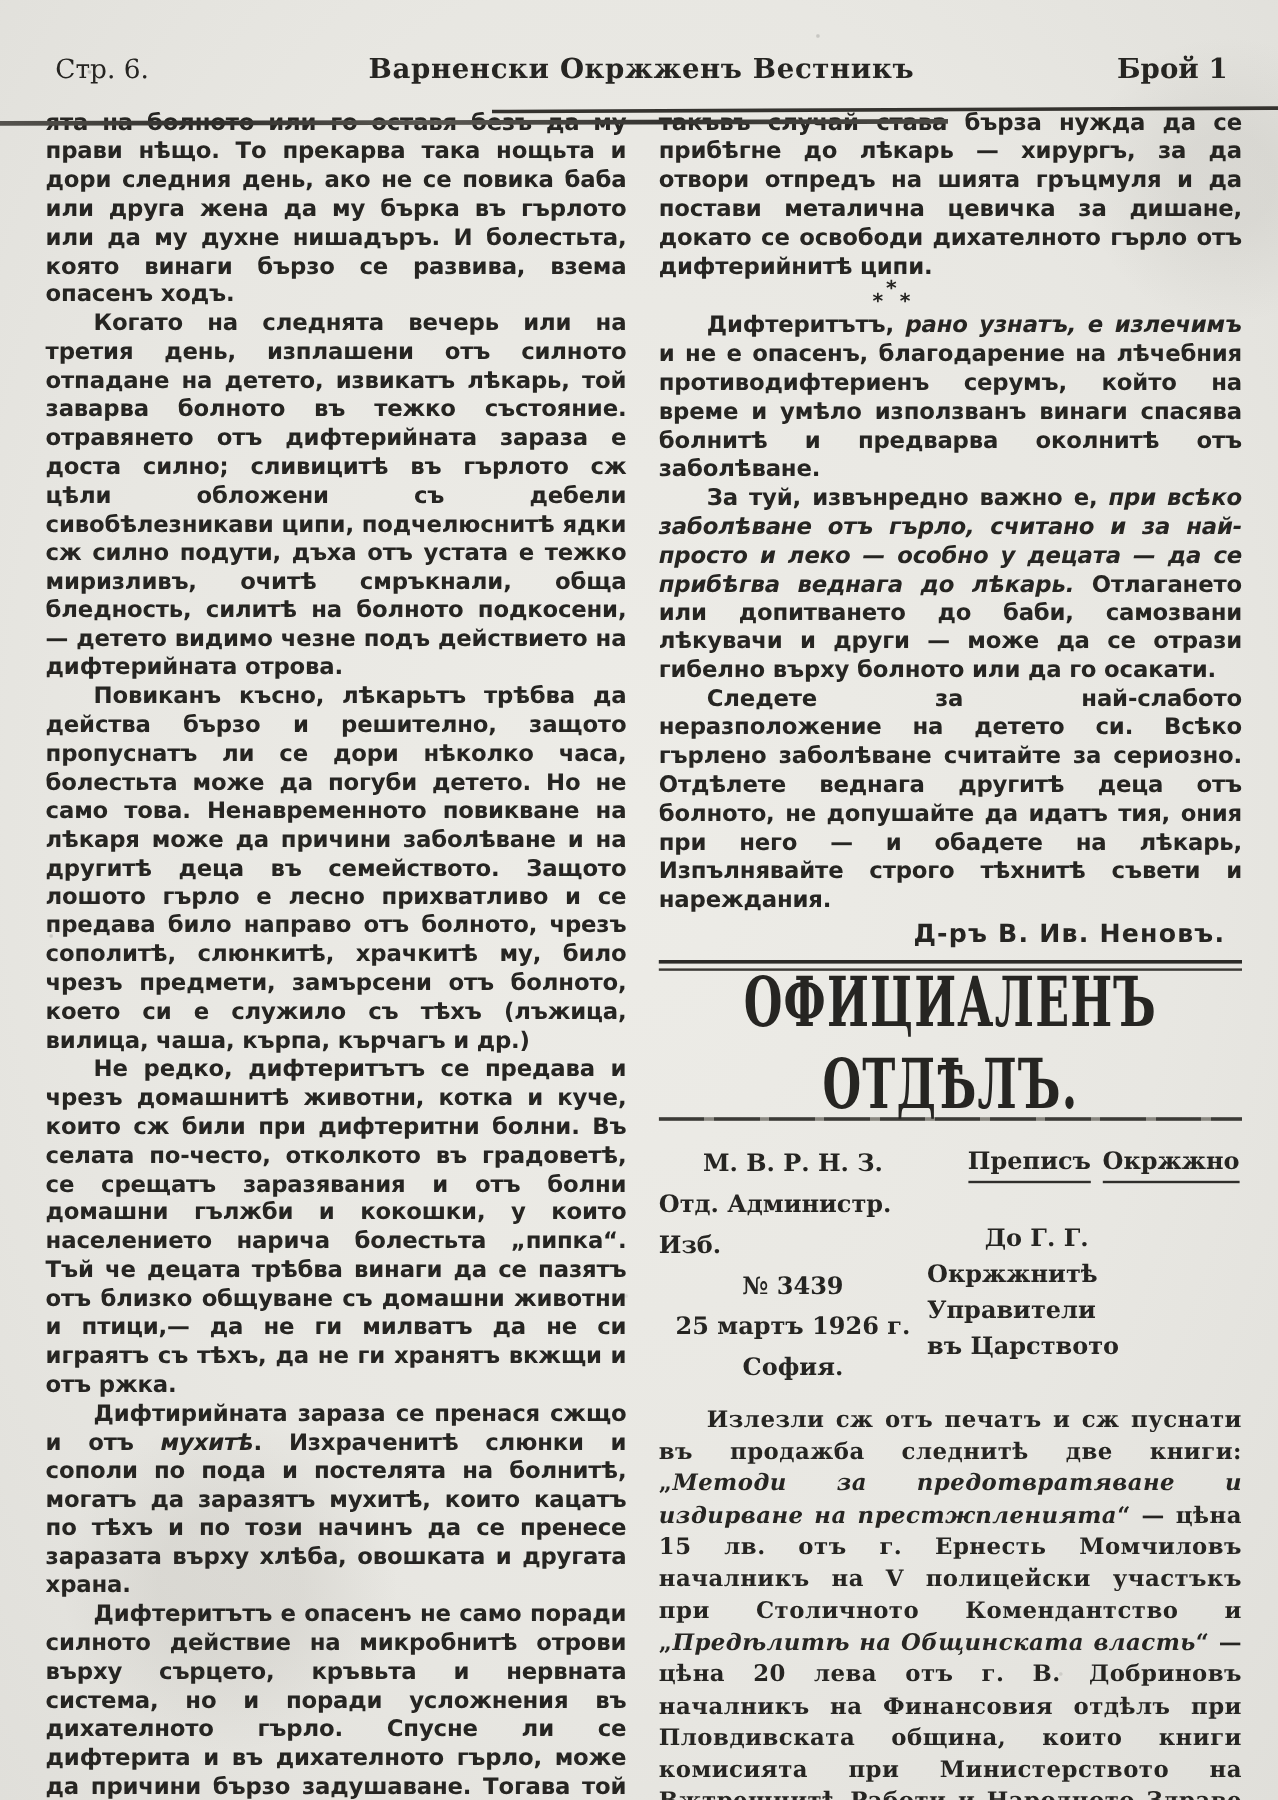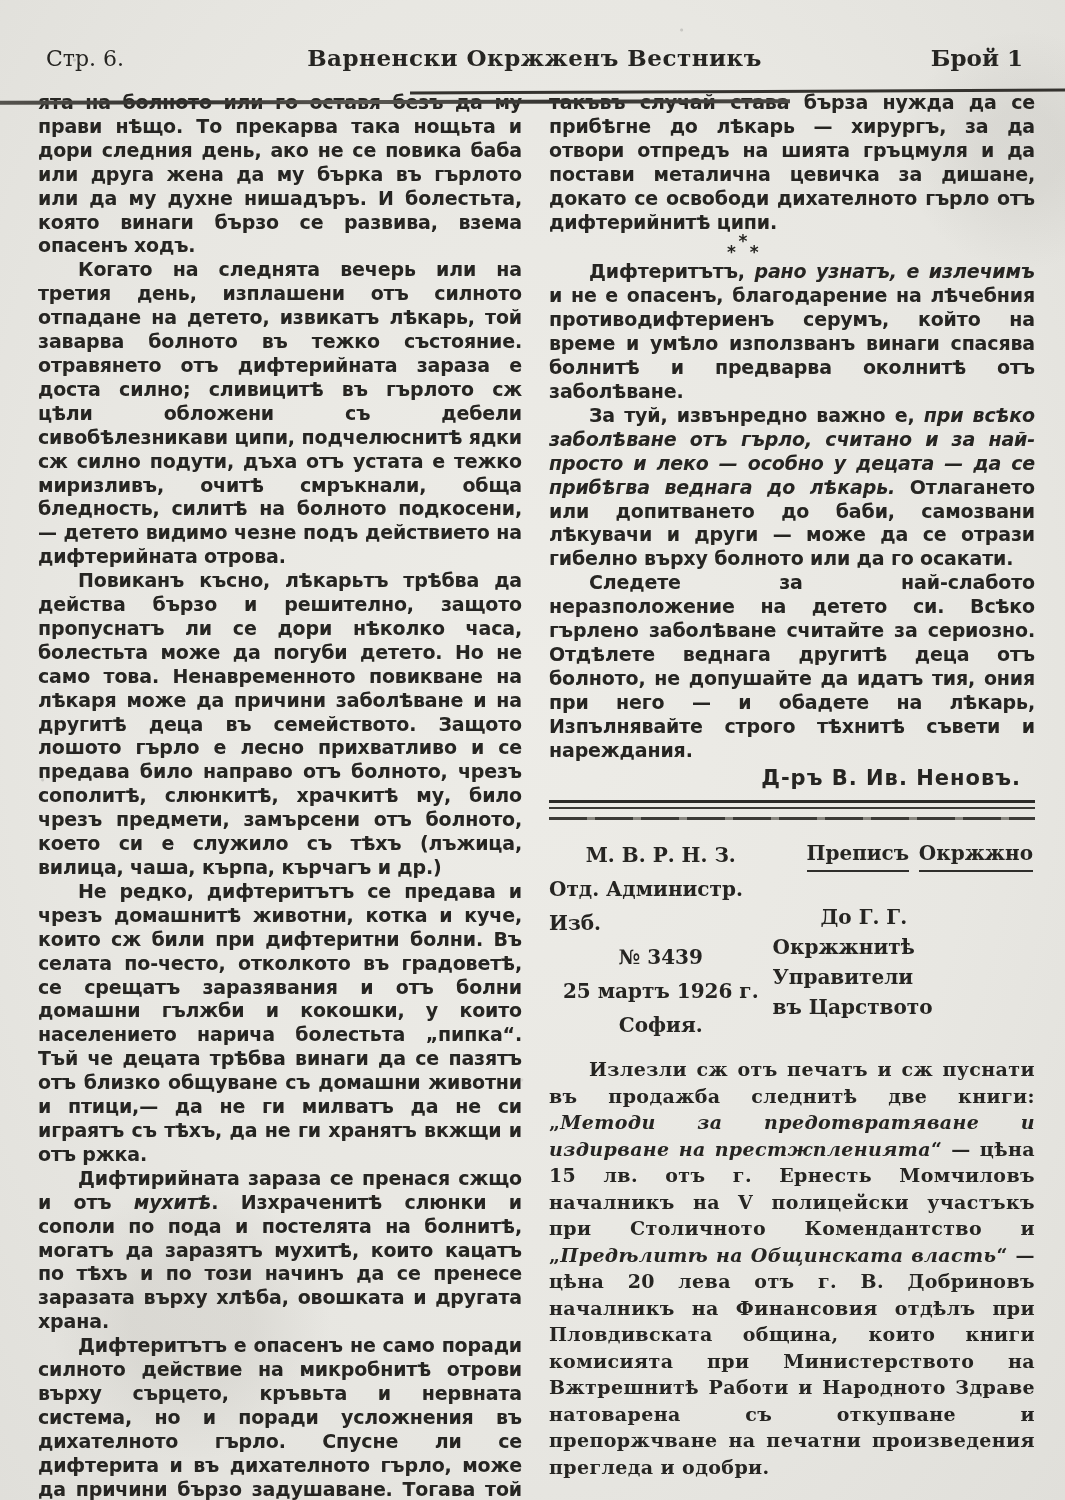--- a/index.html
+++ b/index.html
@@ -101,20 +101,21 @@
       </div>
 
       <p class="ind"><span>Дифтеритътъ, </span><span class="it">рано узнатъ, е излечимъ</span><span> и не е опасенъ, благодарение на лѣчебния противодифтериенъ серумъ, който на време и умѣло използванъ винаги спасява болнитѣ и предварва околнитѣ отъ заболѣване.</span></p>
       <p class="ind"><span>За туй, извънредно важно е, </span><span class="it">при всѣко заболѣване отъ гърло, считано и за най-просто и леко — особно у децата — да се прибѣгва веднага до лѣкарь.</span><span> Отлагането или допитването до баби, самозвани лѣкувачи и други — може да се отрази гибелно върху болното или да го осакати.</span></p>
       <p class="ind">Следете за най-слабото неразположение на детето си. Всѣко гърлено заболѣване считайте за сериозно. Отдѣлете веднага другитѣ деца отъ болното, не допушайте да идатъ тия, ония при него — и обадете на лѣкарь, Изпълнявайте строго тѣхнитѣ съвети и нареждания.</p>
 
       <div class="signature">Д-ръ В. Ив. Неновъ.</div>
 
       <div class="double-rule"></div>
 
+      <h1 class="official-heading"><span>ОФИЦИАЛЕНЪ ОТДѢЛЪ.</span></h1>
       <div class="heading-rule"></div>
 
       <div class="letterhead">
         <div class="lh-left">
           <div>М. В. Р. Н. З.</div>
           <div class="dept">Отд. Администр. Изб.</div>
           <div>№ 3439</div>
           <div>25 мартъ 1926 г.</div>
           <div>София.</div>
         </div>

